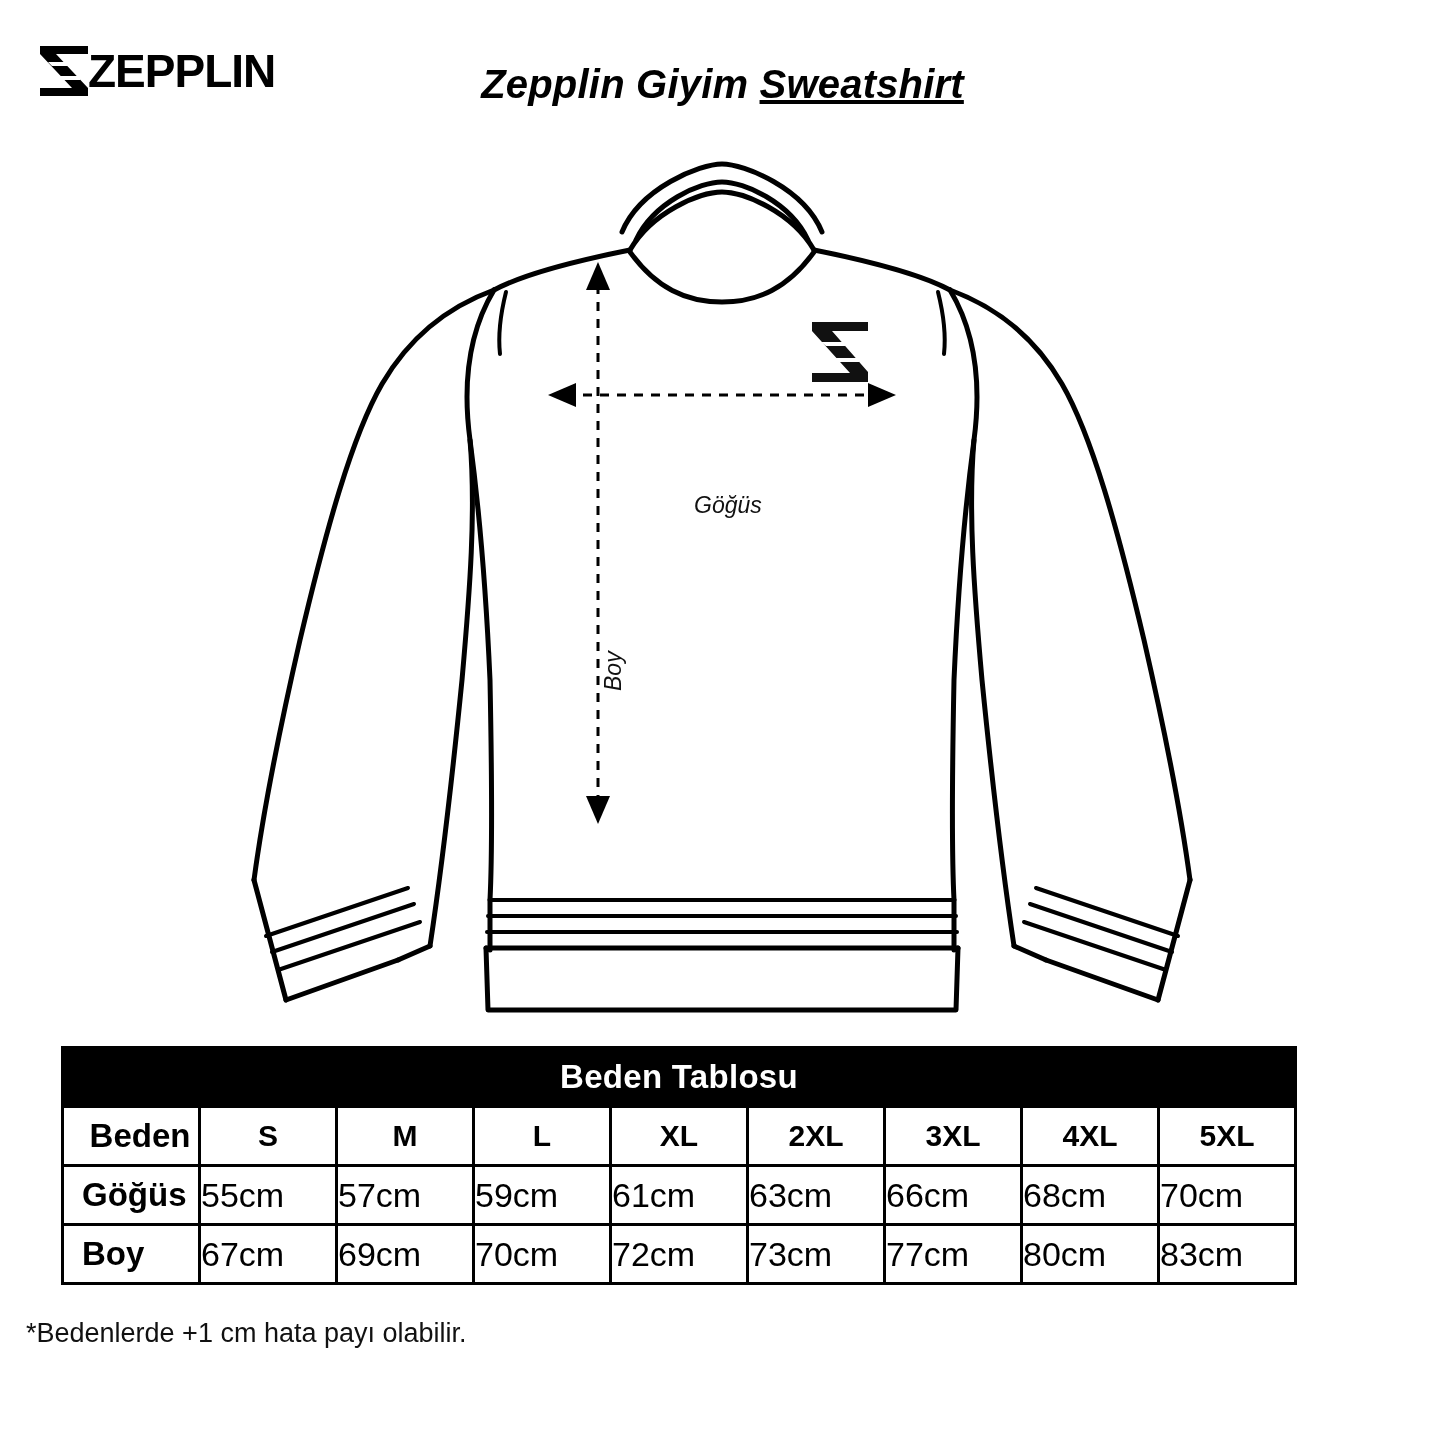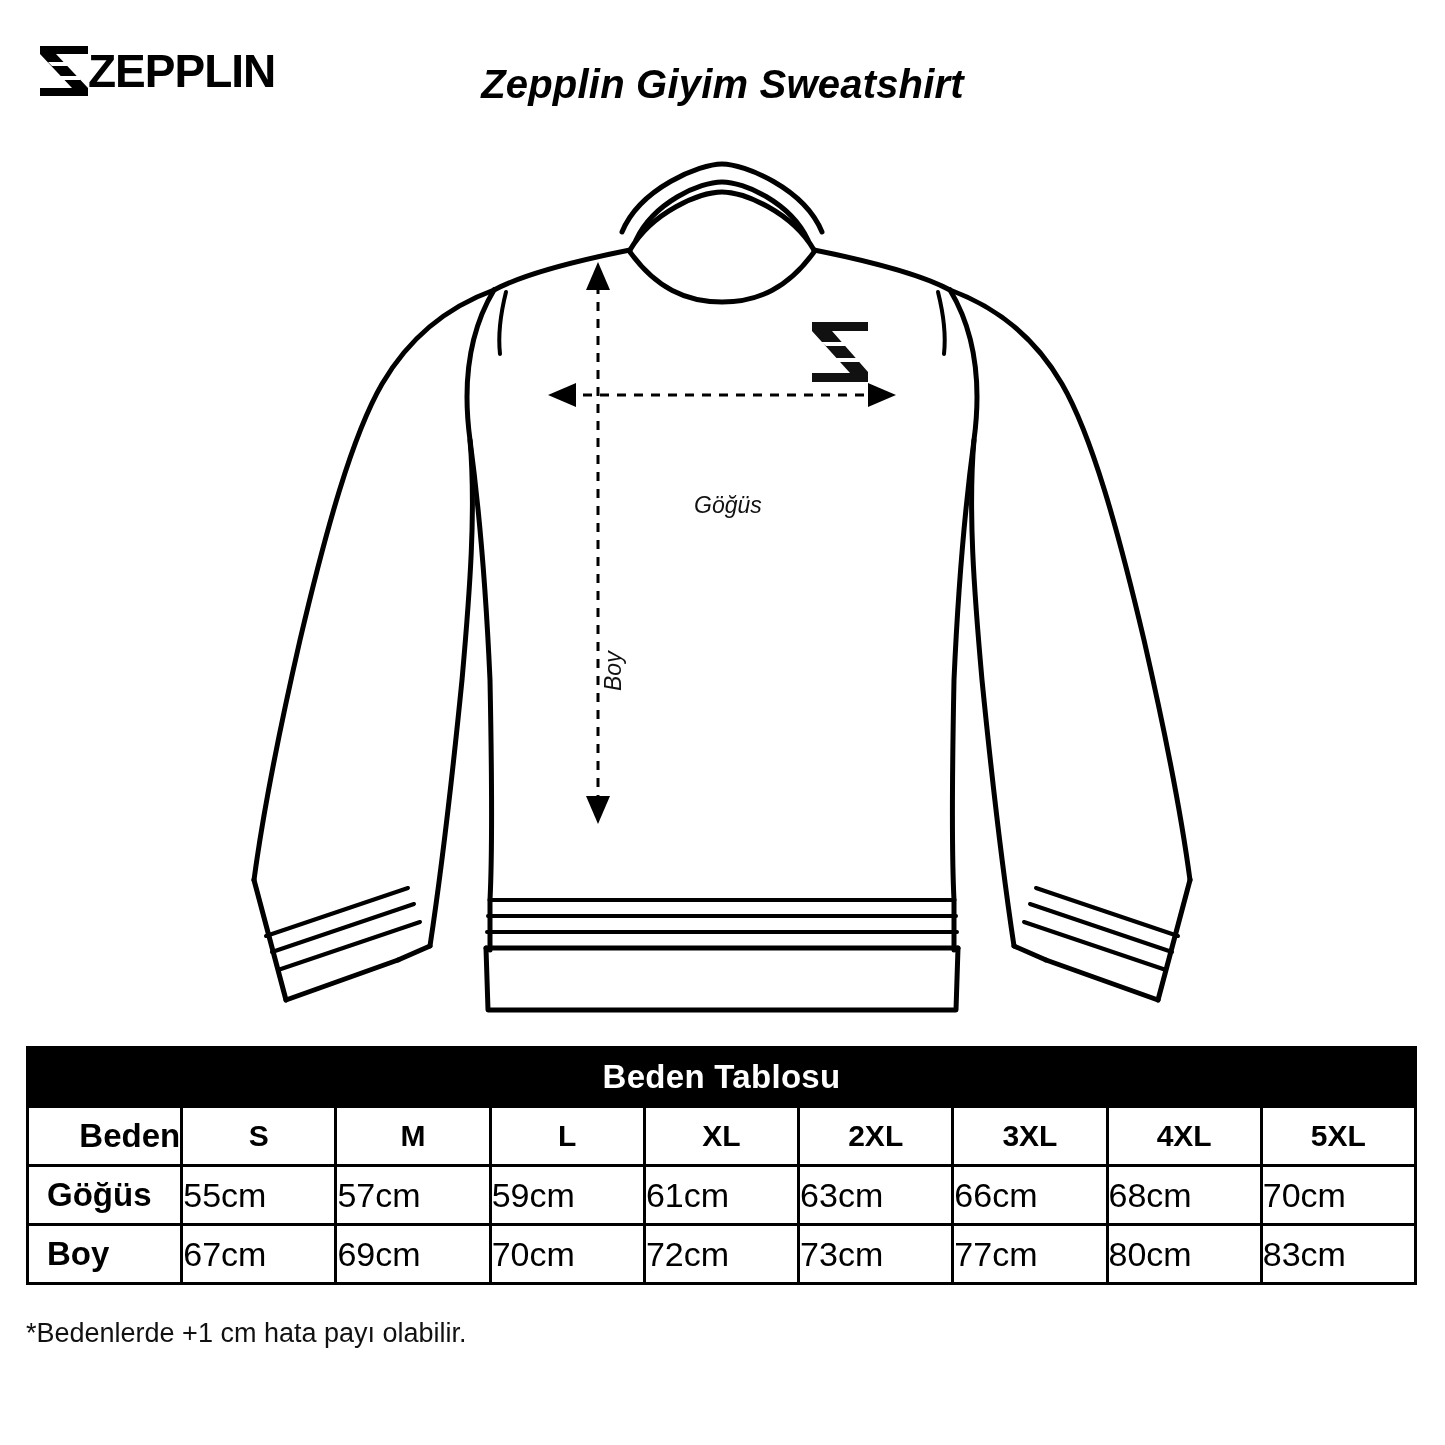--- a/index.html
+++ b/index.html
@@ -37,21 +37,21 @@
     position: absolute;
     left: 0;
     top: 62px;
     width: 1445px;
     text-align: center;
     font-size: 40px;
     font-style: italic;
     letter-spacing: 0.2px;
   }
   .title .light { font-weight: 600; }
-  .title .bold  { font-weight: 800; }
+  .title .bold  { font-weight: 800; text-decoration: underline; }
 
   
   .illustration {
     position: absolute;
     left: 0;
     top: 140px;
     width: 1445px;
     height: 900px;
   }
   .illustration svg { display: block; }
@@ -75,22 +75,23 @@
 
   
   .table-wrap {
     position: absolute;
     left: 26px;
     top: 1046px;
     width: 1392px;
   }
   table.size-table {
     border-collapse: collapse;
-    width: 1391px;
+    width: 1236px;
     table-layout: fixed;
+    margin-left: 35px;
   }
   table.size-table td, table.size-table th {
     border: 3px solid #000;
     padding: 0;
   }
   .tbl-title {
     background: #000;
     color: #fff;
     text-align: center;
     font-size: 33px;
@@ -98,21 +99,21 @@
     height: 56px;
     letter-spacing: 0.3px;
   }
   .hdr-row td {
     height: 56px;
     font-size: 30px;
     font-weight: 700;
     text-align: center;
   }
   .hdr-row td.rowhead {
-    text-align: right;
+    text-align: center;
     padding-left: 18px;
     font-size: 33px;
   }
   .data-row td {
     height: 56px;
     font-size: 34px;
     text-align: left;
     padding-left: 14px;
   }
   .data-row td.rowhead {

